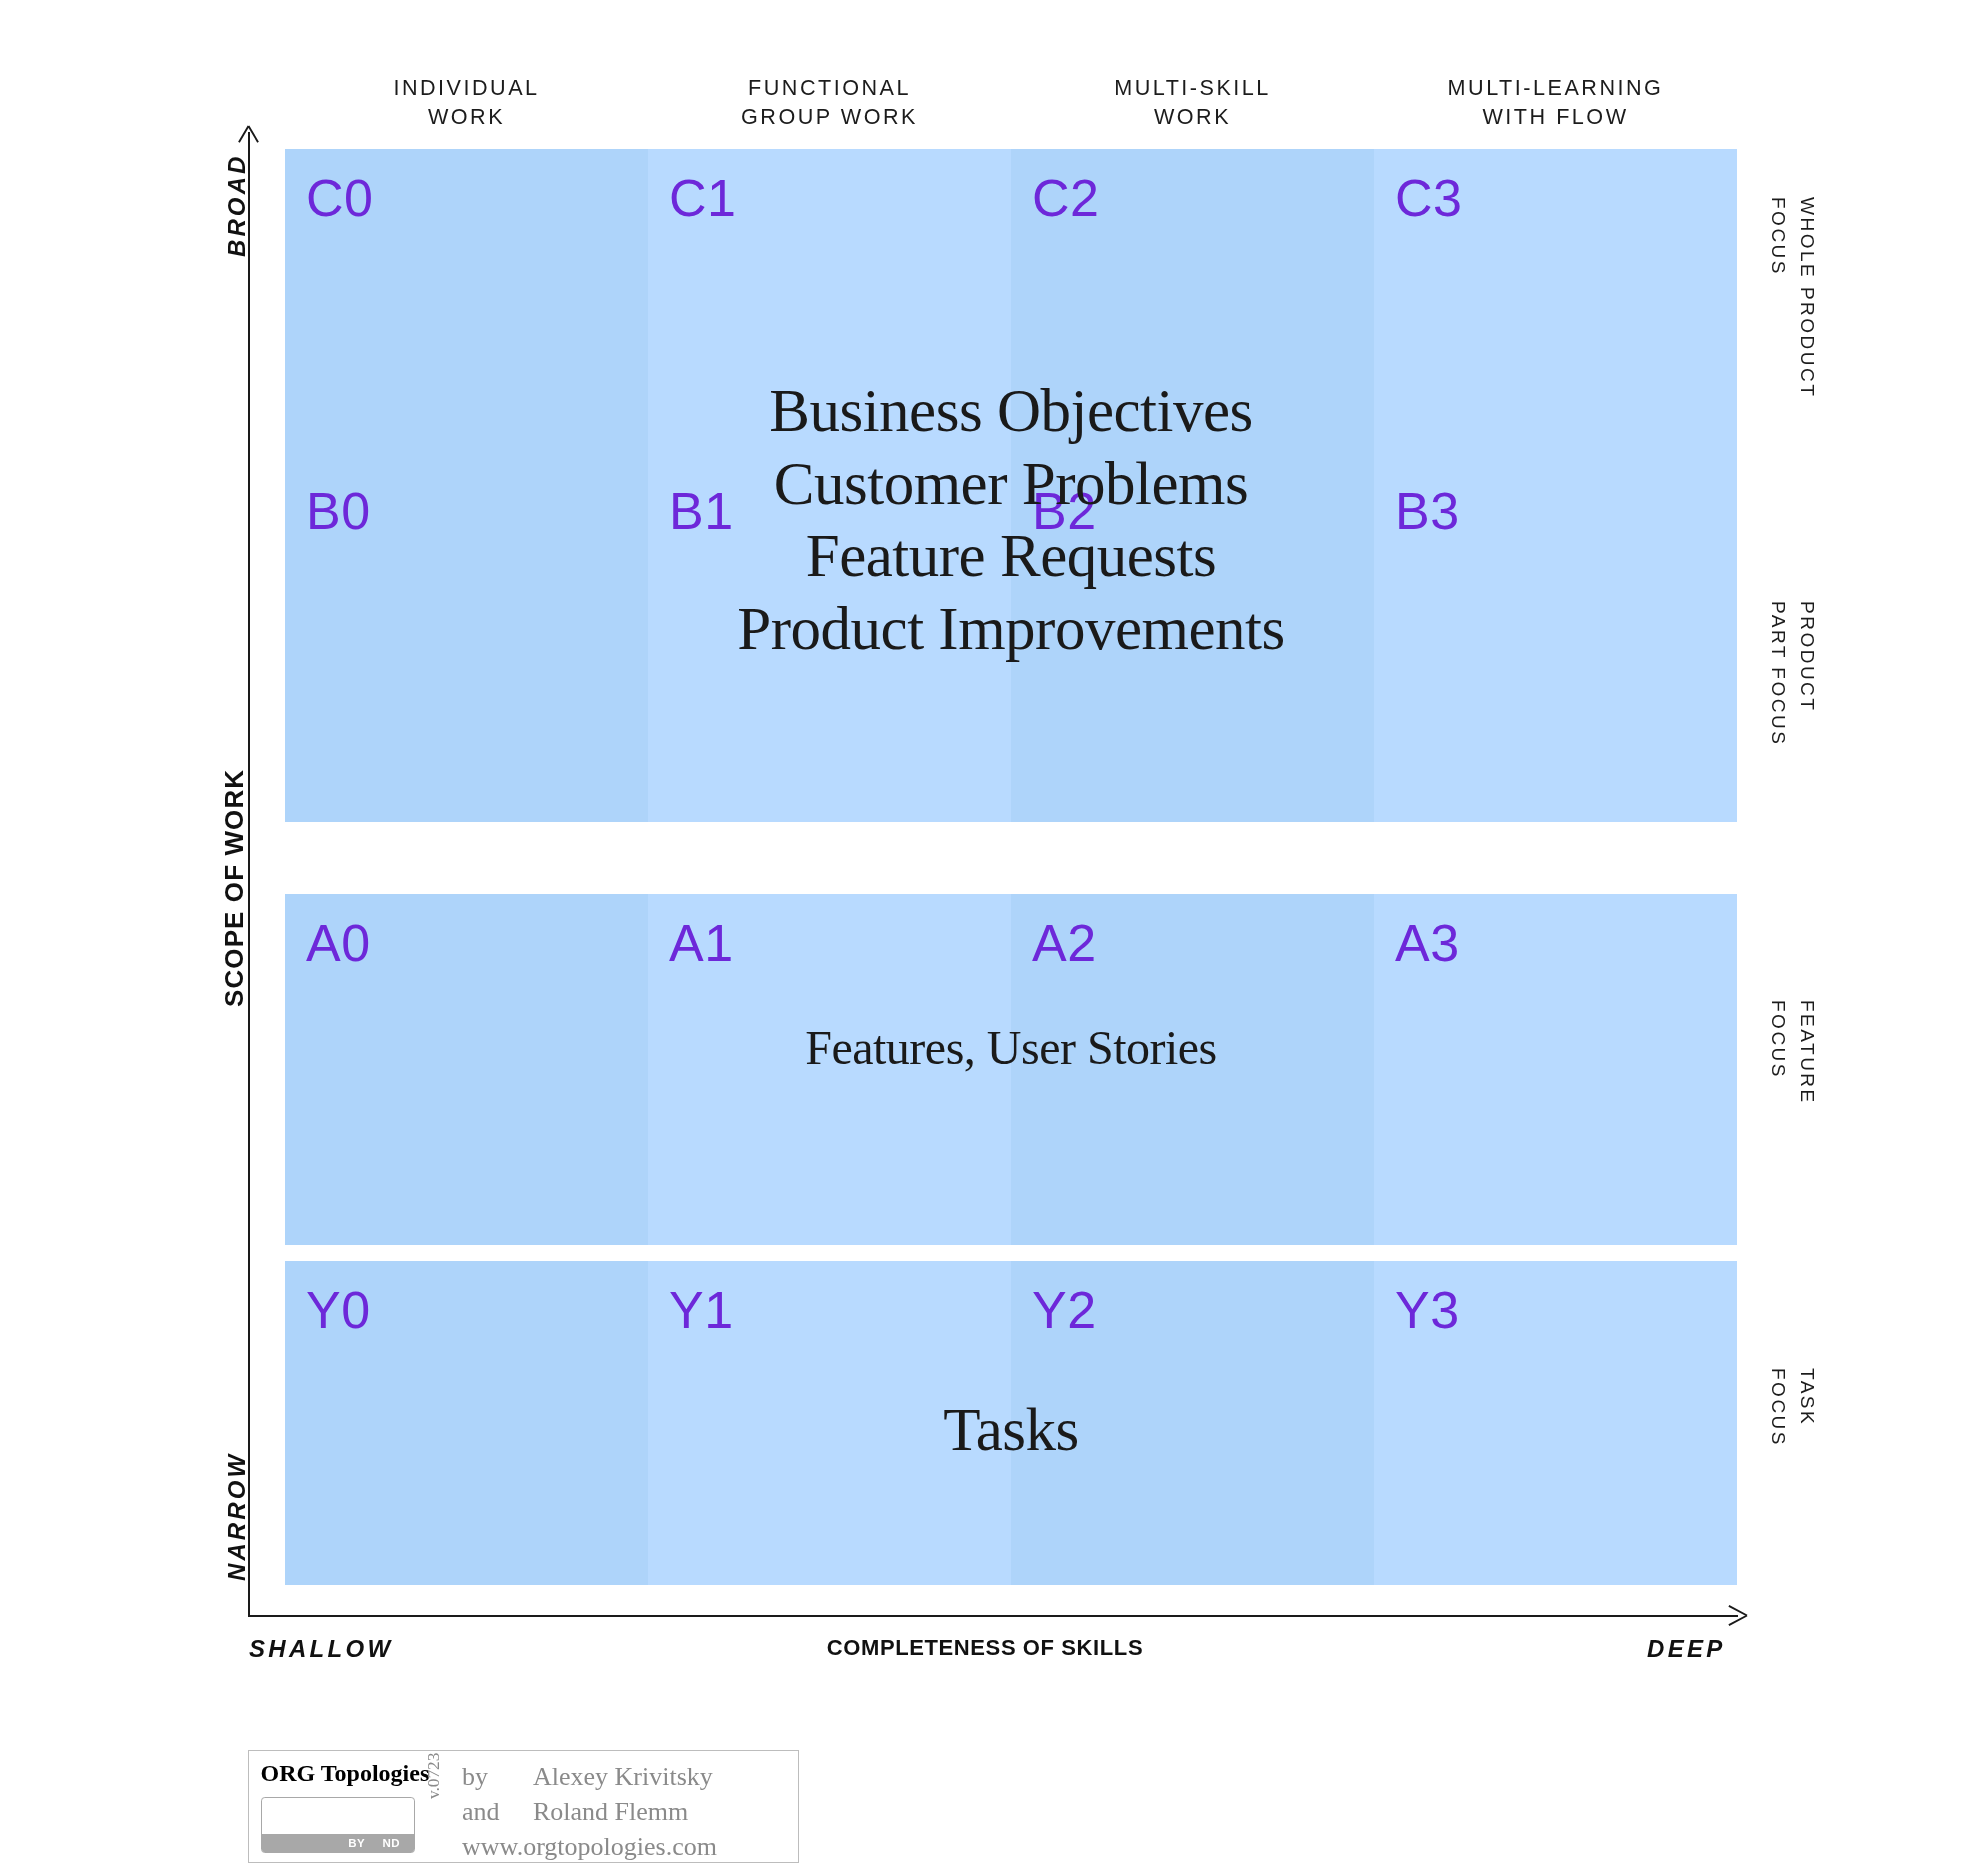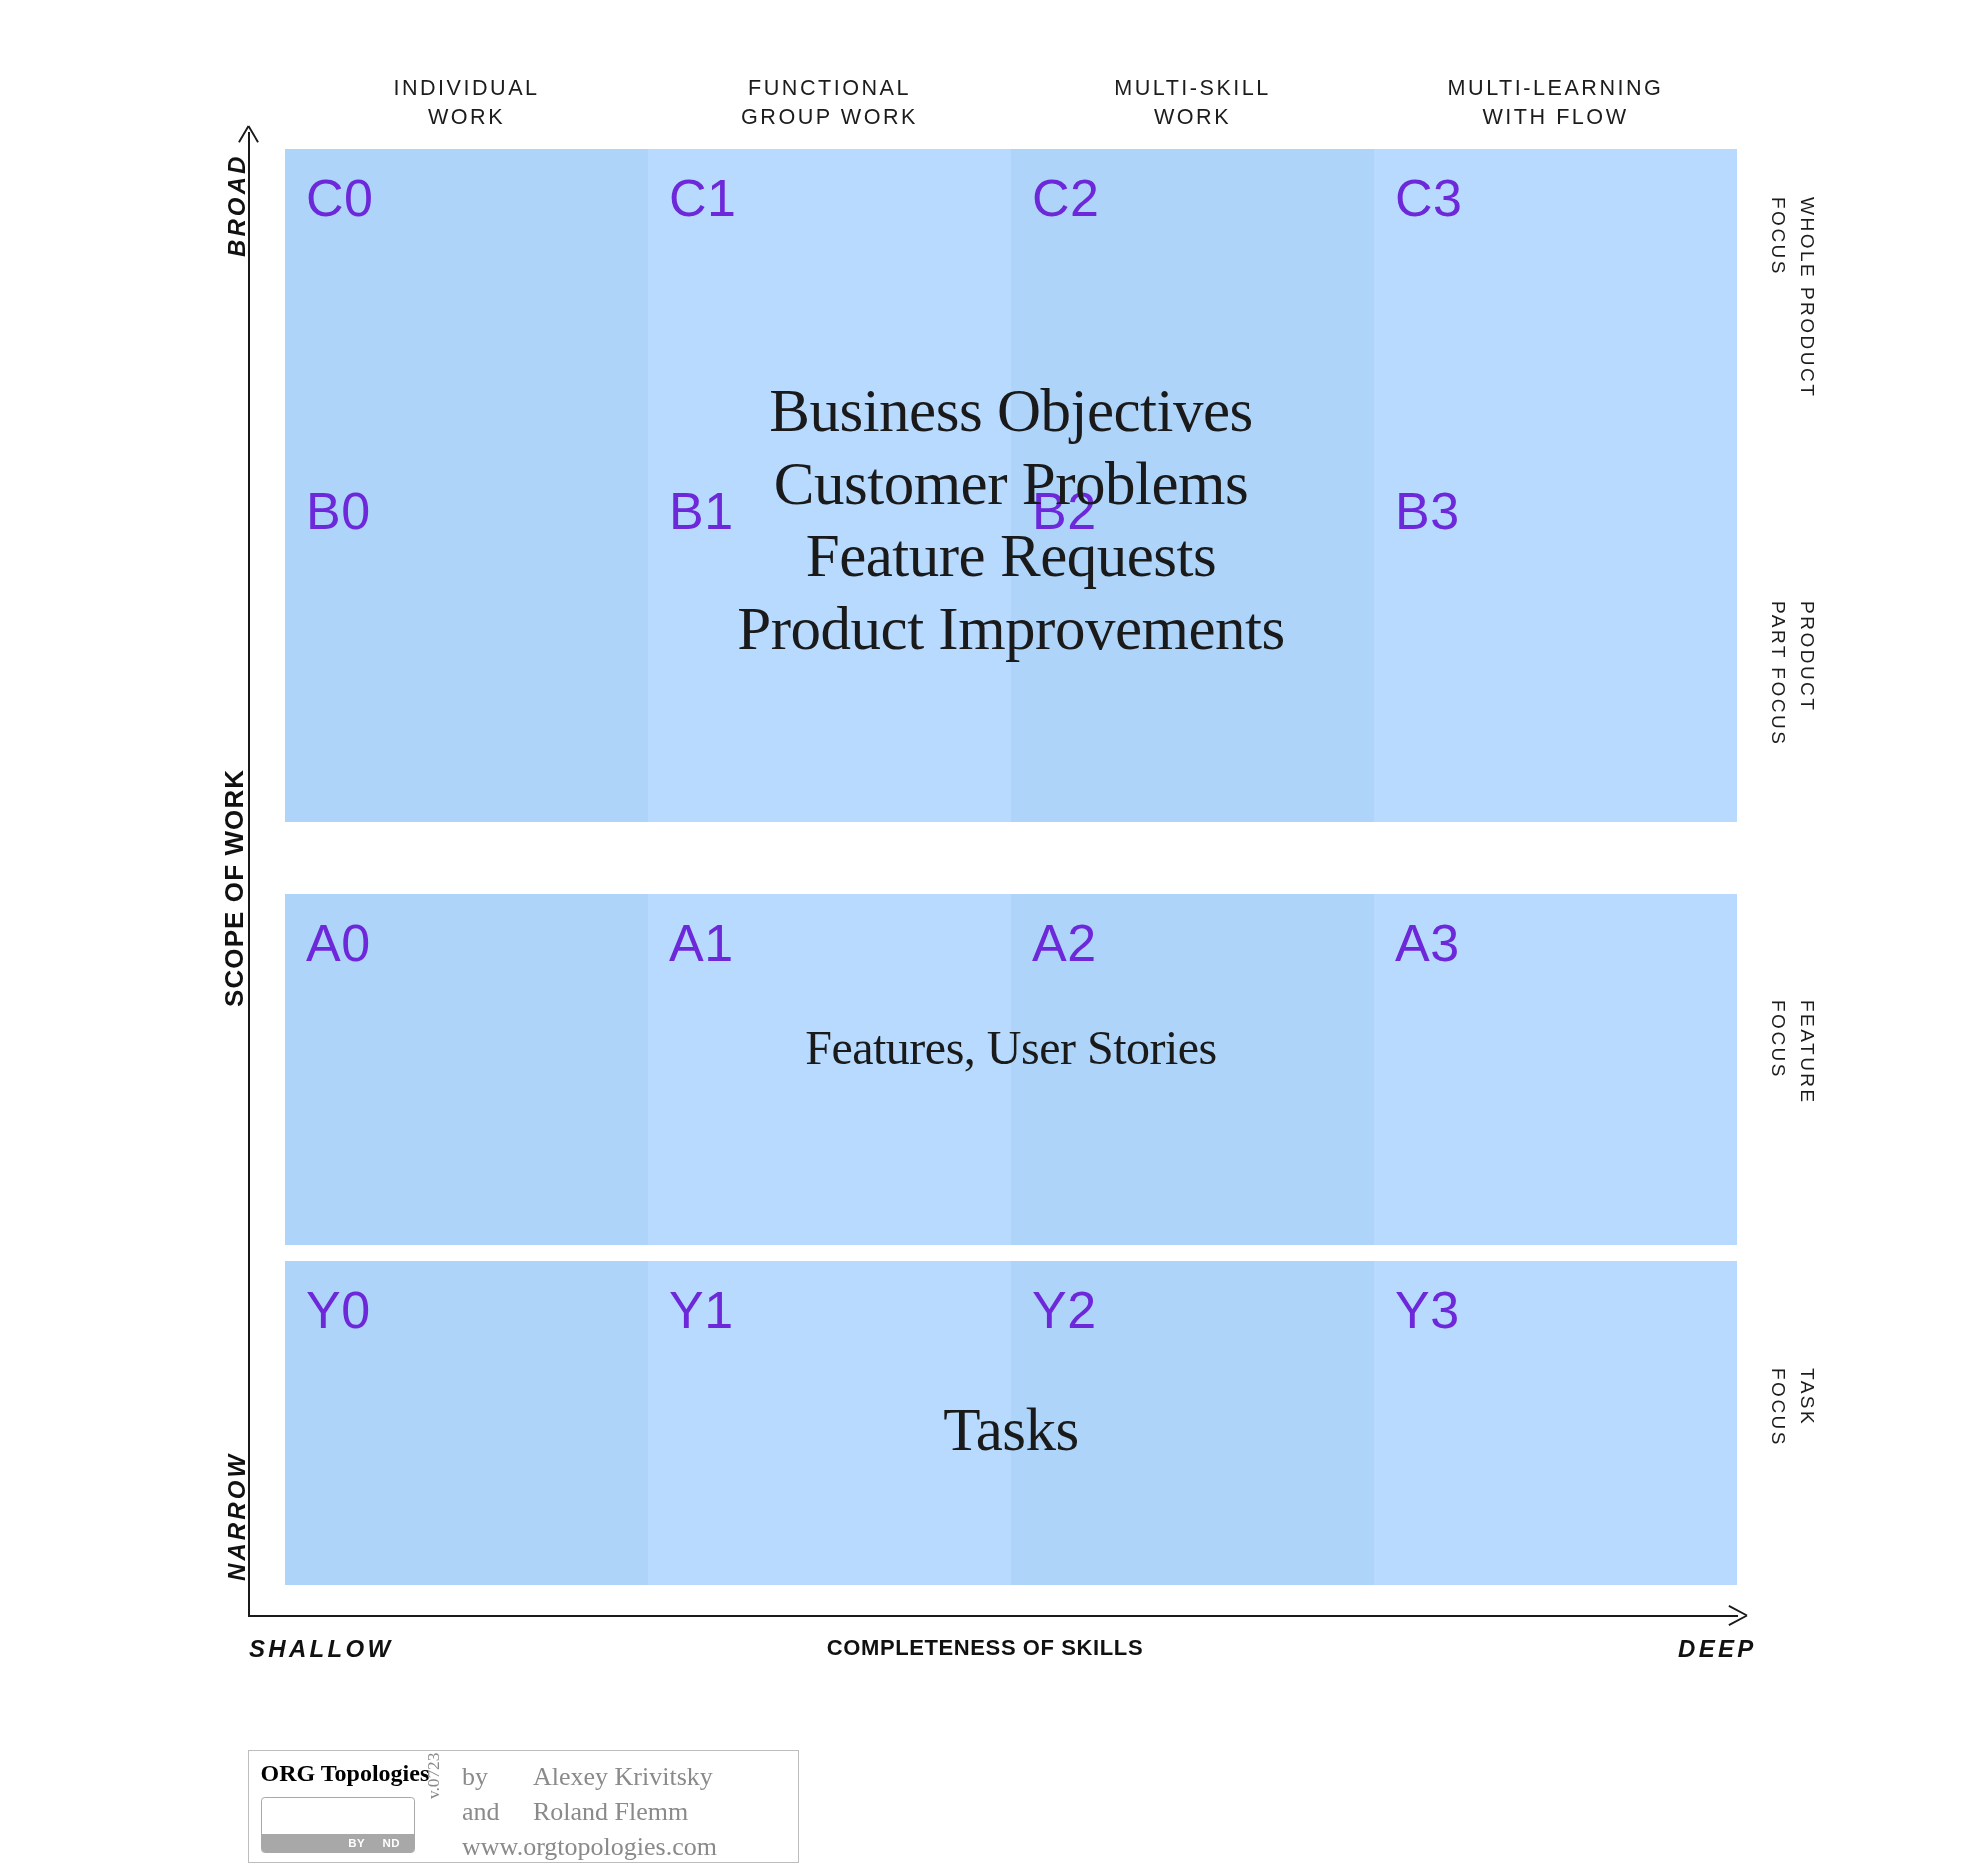--- a/index.html
+++ b/index.html
@@ -98,21 +98,21 @@
   .x-end-label {
     position: absolute;
     font-size: 24px;
     font-weight: bold;
     font-style: italic;
     letter-spacing: 3.3px;
     color: #111;
     white-space: nowrap;
   }
   #lbl-shallow { left: 249px; top: 1635px; }
-  #lbl-deep    { left: 1647px; top: 1635px; margin-left: 31px; }
+  #lbl-deep    { left: 1647px; top: 1635px; }
   #lbl-complete {
     position: absolute;
     left: 0; top: 1635px;
     width: 1970px;
     text-align: center;
     font-size: 22px;
     font-weight: bold;
     letter-spacing: 0.6px;
     color: #111;
   }

